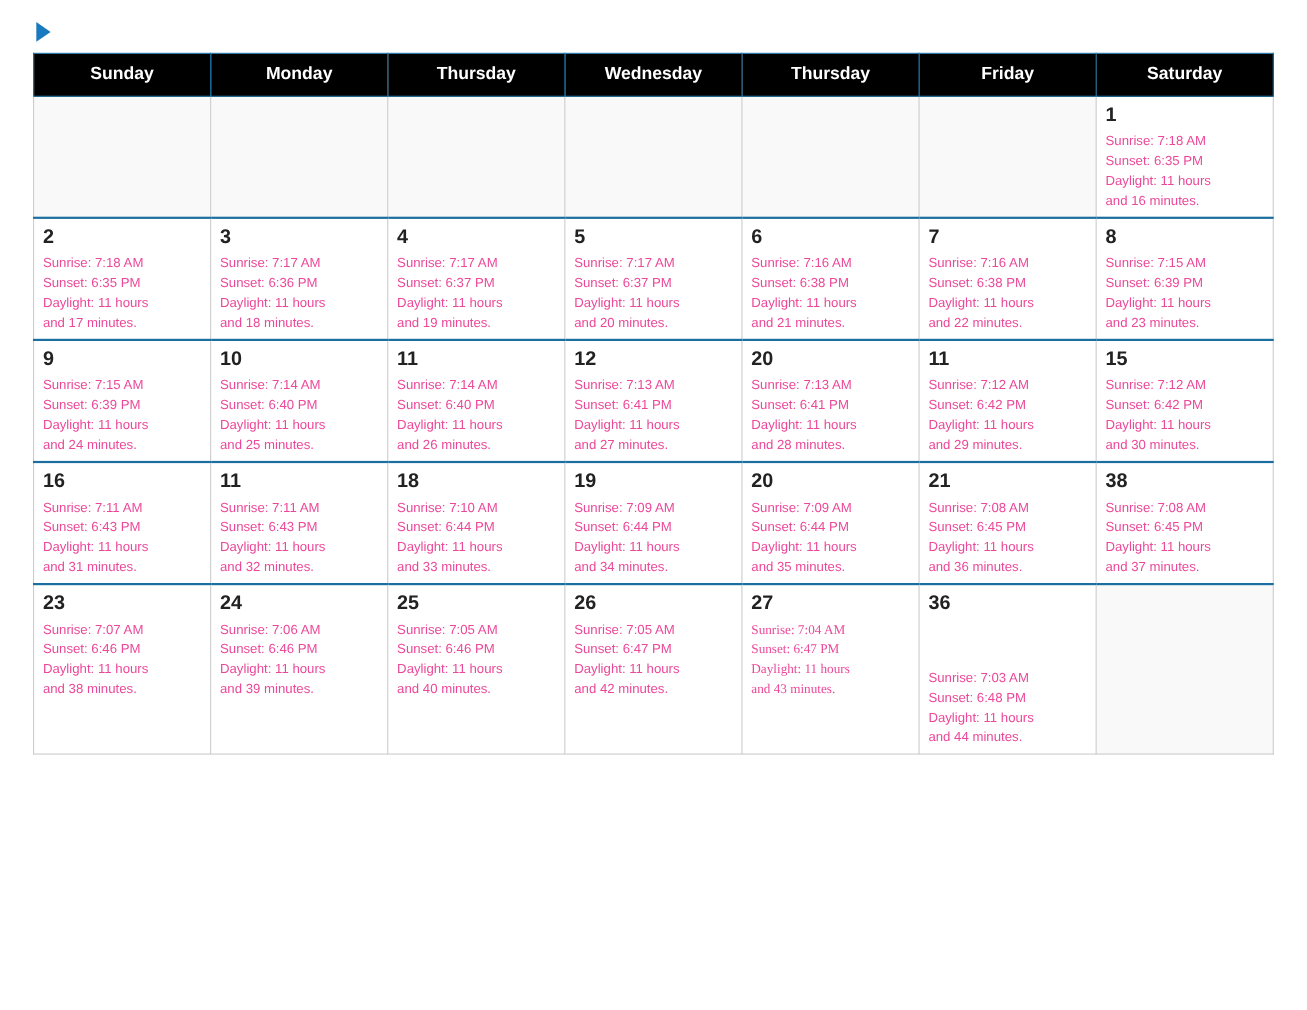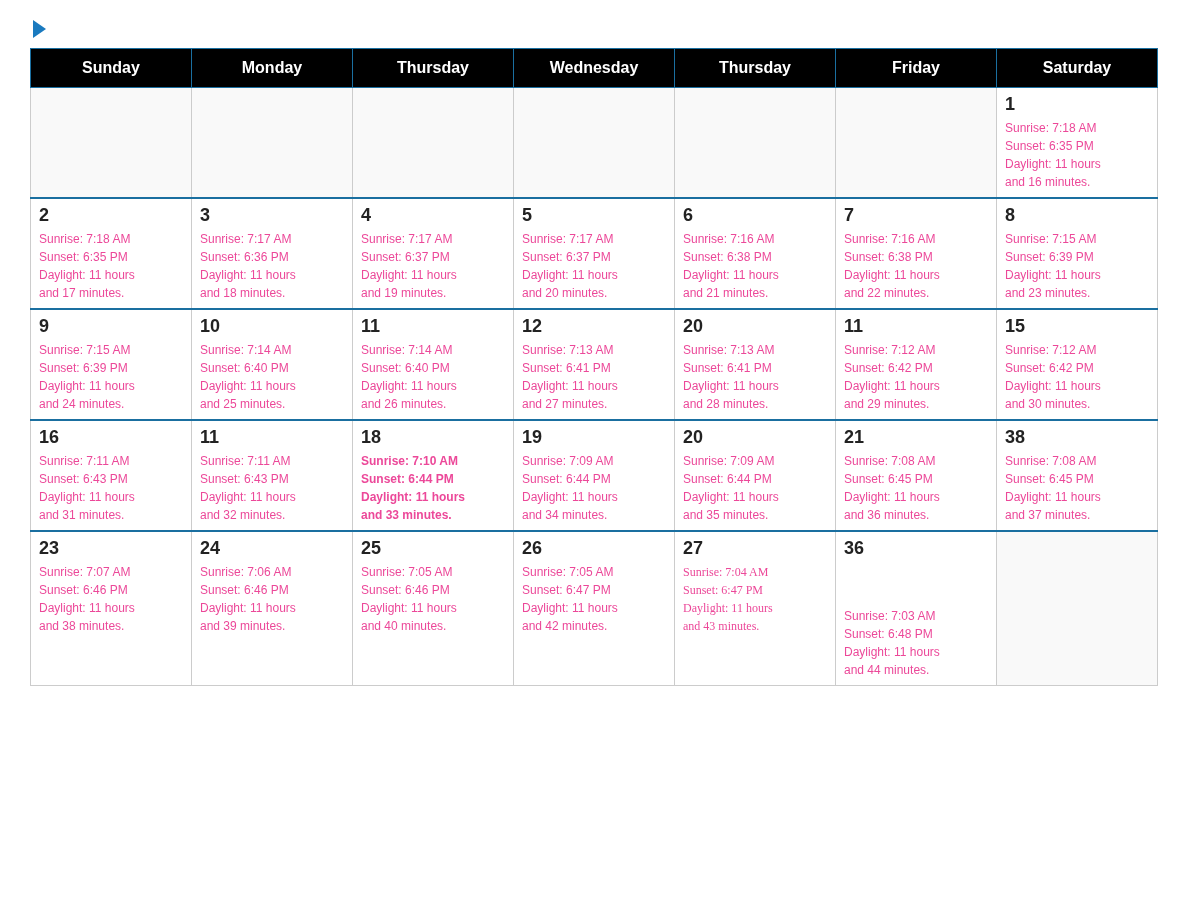--- a/index.html
+++ b/index.html
@@ -258,21 +258,21 @@
         </td>
         <td>
           <span class="day-number">11</span>
           <div class="day-info" style="white-space: pre-line;">Sunrise: 7:11 AM
 Sunset: 6:43 PM
 Daylight: 11 hours
 and 32 minutes.</div>
         </td>
         <td>
           <span class="day-number">18</span>
-          <div class="day-info" style="white-space: pre-line; font-weight: bold;">Sunrise: 7:10 AM
+          <div class="day-info" style="white-space: pre-line;">Sunrise: 7:10 AM
 Sunset: 6:44 PM
 Daylight: 11 hours
 and 33 minutes.</div>
         </td>
         <td>
           <span class="day-number">19</span>
           <div class="day-info" style="white-space: pre-line;">Sunrise: 7:09 AM
 Sunset: 6:44 PM
 Daylight: 11 hours
 and 34 minutes.</div>

